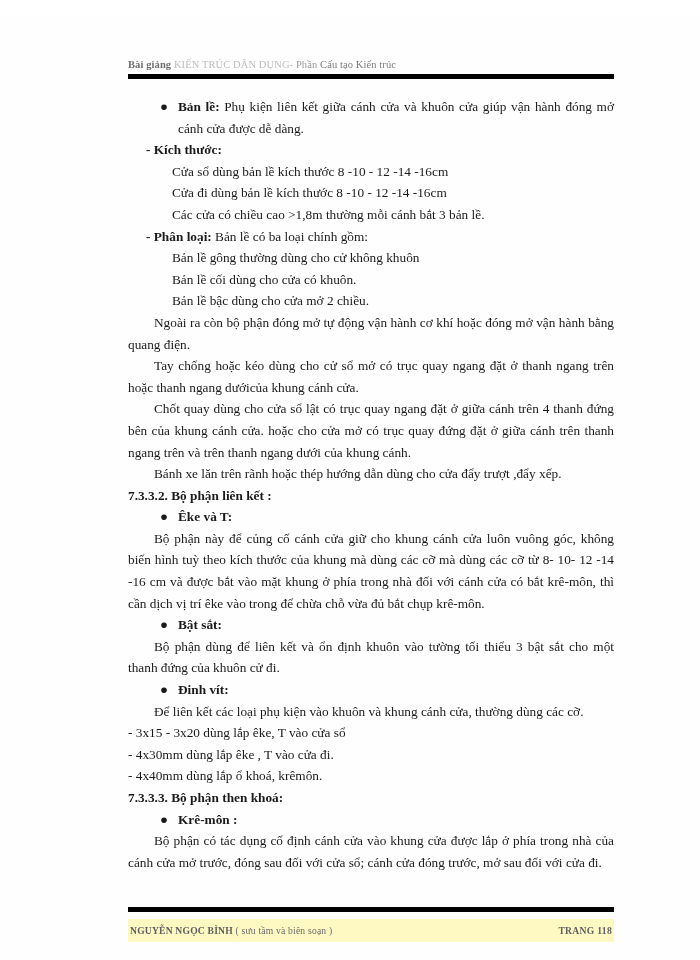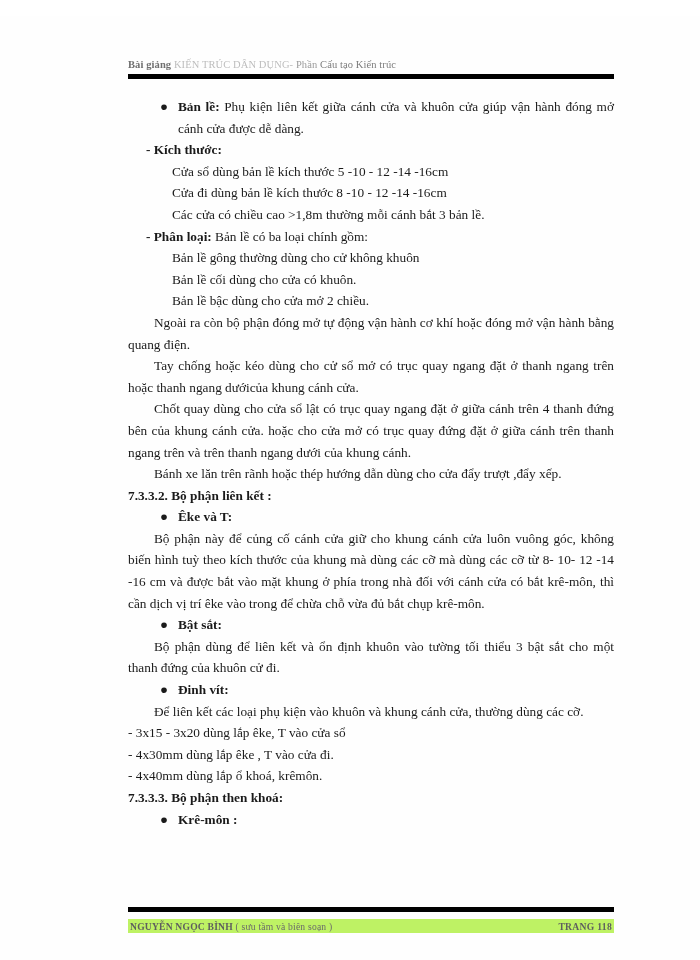--- a/index.html
+++ b/index.html
@@ -169,22 +169,22 @@
     top: 891px;
     width: 486px;
     height: 5px;
     background: #000000;
   }
   .footer-band {
     position: absolute;
     left: 128px;
     top: 903px;
     width: 486px;
-    height: 14px;
-    background: #bef264;
+    height: 23px;
+    background: #fef9c3;
     display: flex;
     align-items: center;
     justify-content: space-between;
     padding: 0 2px;
     box-sizing: border-box;
   }
   .footer-left {
     font-size: 9.6px;
     font-weight: bold;
     color: #5e5e5e;
@@ -214,21 +214,21 @@
   <div class="header-rule"></div>
 
   <div class="body-area">
 
     <div class="bullet-row">
       <span class="dot">●</span><b>Bản lề:</b><span> Phụ kiện liên kết giữa cánh cửa và khuôn cửa giúp vận hành đóng mở cánh cửa được dễ dàng.</span>
     </div>
 
     <div class="dash-head">- Kích thước:</div>
 
-    <div class="sub-line">Cửa sổ dùng bản lề kích thước 5 -10 - 12 -14 -16cm</div>
+    <div class="sub-line">Cửa sổ dùng bản lề kích thước 8 -10 - 12 -14 -16cm</div>
     <div class="sub-line">Cửa đi dùng bản lề kích thước 8 -10 - 12 -14 -16cm</div>
     <div class="sub-line">Các cửa có chiều cao &gt;1,8m thường mỗi cánh bắt 3 bản lề.</div>
 
     <div class="dash-head"><span>- Phân loại:</span><span class="normal"> Bản lề có ba loại chính gồm:</span></div>
 
     <div class="sub-line">Bản lề gông thường dùng cho cử không khuôn</div>
     <div class="sub-line">Bản lề cối dùng cho cửa có khuôn.</div>
     <div class="sub-line">Bản lề bậc dùng cho cửa mở 2 chiều.</div>
 
     <p class="para indent">Ngoài ra còn bộ phận đóng mở tự động vận hành cơ khí hoặc đóng mở vận hành bằng quang điện.</p>
@@ -261,20 +261,21 @@
     <div class="flush-line">- 3x15 - 3x20 dùng lắp êke, T vào cửa sổ</div>
     <div class="flush-line">- 4x30mm dùng lắp êke , T vào cửa đi.</div>
     <div class="flush-line">- 4x40mm dùng lắp ổ khoá, krêmôn.</div>
 
     <div class="section-head">7.3.3.3. Bộ phận then khoá:</div>
 
     <div class="bullet-head">
       <span class="dot">●</span><span>Krê-môn :</span>
     </div>
 
+    <p class="para indent">Bộ phận có tác dụng cố định cánh cửa vào khung cửa được lắp ở phía trong nhà của cánh cửa  mở trước, đóng sau đối với cửa sổ; cánh cửa đóng trước, mở sau đối với cửa đi.</p>
 
   </div>
 
   <div class="footer-rule"></div>
   <div class="footer-band">
     <div class="footer-left"><span>NGUYỄN NGỌC BÌNH</span><span class="soft">  ( sưu tầm và biên soạn )</span></div>
     <div class="footer-right">TRANG  118</div>
   </div>
 
 </div>

